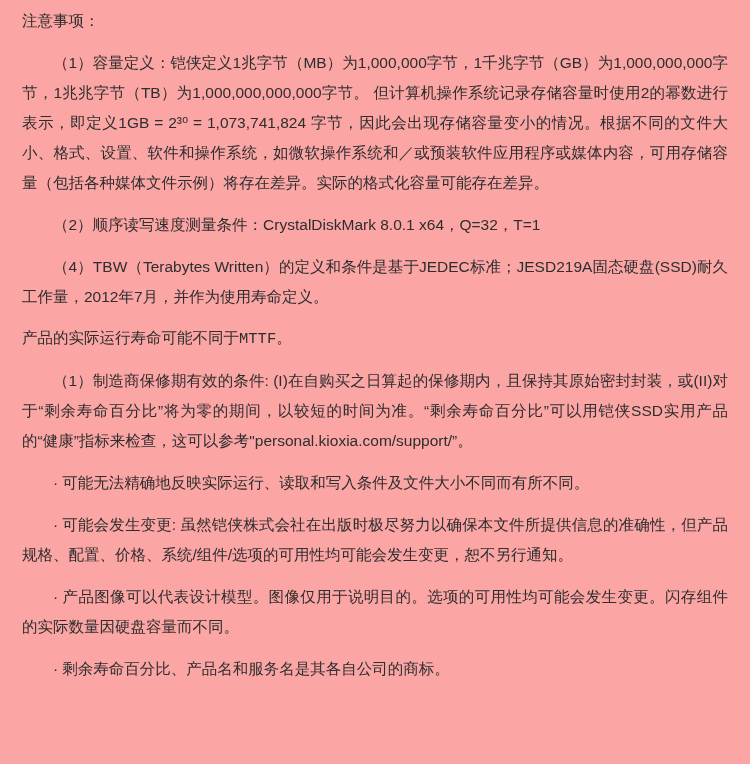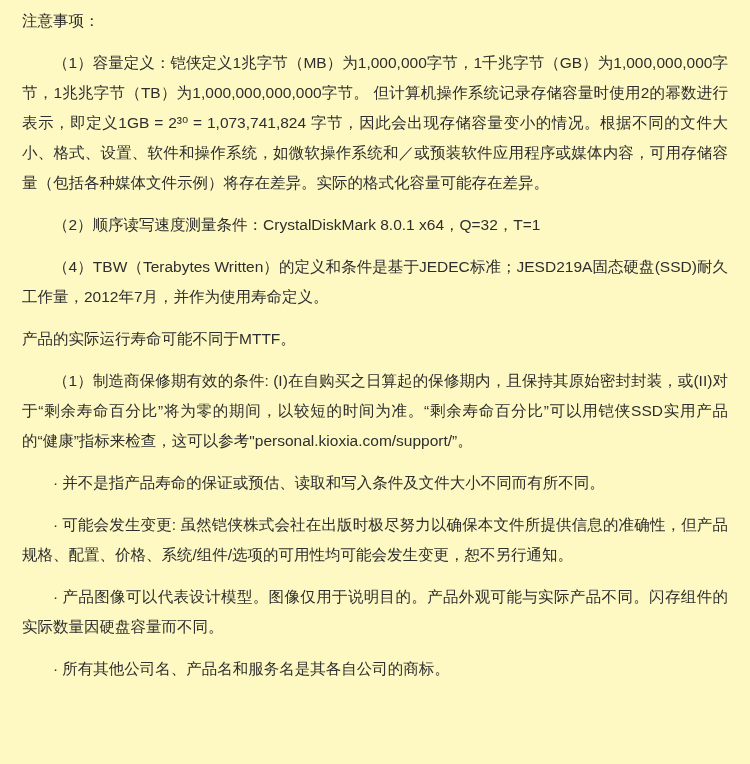--- a/index.html
+++ b/index.html
@@ -5,21 +5,21 @@
   html, body {
     margin: 0;
     padding: 0;
     background: #ffffff;
   }
   .page {
     position: relative;
     width: 750px;
     height: 764px;
     box-sizing: border-box;
-    background: #fef9c3;
+    background: #fca5a5;
     padding: 6px 22px 0 22px;
     overflow: hidden;
     font-family: "Liberation Sans", "DejaVu Sans", sans-serif;
     color: #2e2e2e;
     font-size: 15.5px;
     line-height: 30px;
     text-align: justify;
   }
   .doc-title {
     font-weight: normal;
@@ -27,20 +27,21 @@
     text-align: left;
   }
   p.note {
     margin: 12px 0 4px 0;
   }
   p.note.indent {
     text-indent: 2em;
   }
   p.note.plain {
     text-indent: 0;
+    font-family: Liberation Mono, monospace;
   }
   .bullet-marker {
     display: inline-block;
     text-indent: 0;
     margin-right: 4px;
   }
 </style>
 </head>
 <body>
 
@@ -53,21 +54,21 @@
   <p class="note indent">（2）顺序读写速度测量条件：CrystalDiskMark 8.0.1 x64，Q=32，T=1</p>
 
 
   <p class="note indent">（4）TBW（Terabytes Written）的定义和条件是基于JEDEC标准；JESD219A固态硬盘(SSD)耐久工作量，2012年7月，并作为使用寿命定义。</p>
 
 
   <p class="note plain">产品的实际运行寿命可能不同于MTTF。</p>
 
   <p class="note indent">（1）制造商保修期有效的条件: (I)在自购买之日算起的保修期内，且保持其原始密封封装，或(II)对于“剩余寿命百分比”将为零的期间，以较短的时间为准。“剩余寿命百分比”可以用铠侠SSD实用产品的“健康”指标来检查，这可以参考"personal.kioxia.com/support/”。</p>
 
-  <p class="note indent"><span class="bullet-marker">·</span><span>并不是指产品寿命的保证或预估、读取和写入条件及文件大小不同而有所不同。</span></p>
+  <p class="note indent"><span class="bullet-marker">·</span><span>可能无法精确地反映实际运行、读取和写入条件及文件大小不同而有所不同。</span></p>
 
   <p class="note indent"><span class="bullet-marker">·</span><span>可能会发生变更: 虽然铠侠株式会社在出版时极尽努力以确保本文件所提供信息的准确性，但产品规格、配置、价格、系统/组件/选项的可用性均可能会发生变更，恕不另行通知。</span></p>
 
-  <p class="note indent"><span class="bullet-marker">·</span><span>产品图像可以代表设计模型。图像仅用于说明目的。产品外观可能与实际产品不同。闪存组件的实际数量因硬盘容量而不同。</span></p>
+  <p class="note indent"><span class="bullet-marker">·</span><span>产品图像可以代表设计模型。图像仅用于说明目的。选项的可用性均可能会发生变更。闪存组件的实际数量因硬盘容量而不同。</span></p>
 
-  <p class="note indent"><span class="bullet-marker">·</span><span>所有其他公司名、产品名和服务名是其各自公司的商标。</span></p>
+  <p class="note indent"><span class="bullet-marker">·</span><span>剩余寿命百分比、产品名和服务名是其各自公司的商标。</span></p>
 
 </div>
 
 </body></html>

